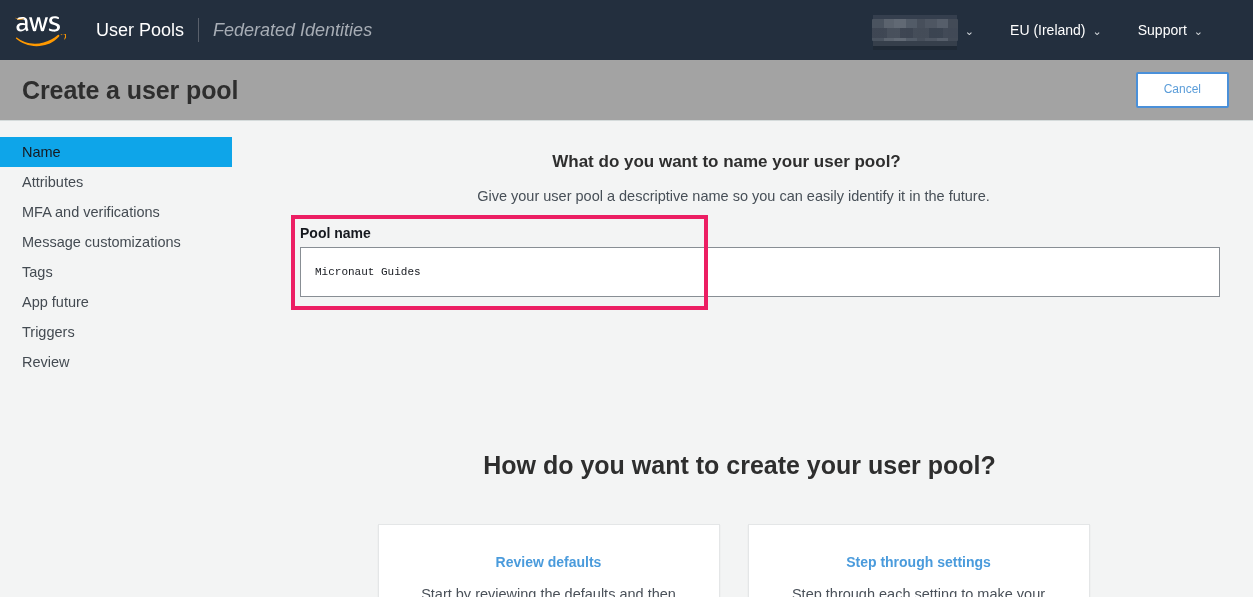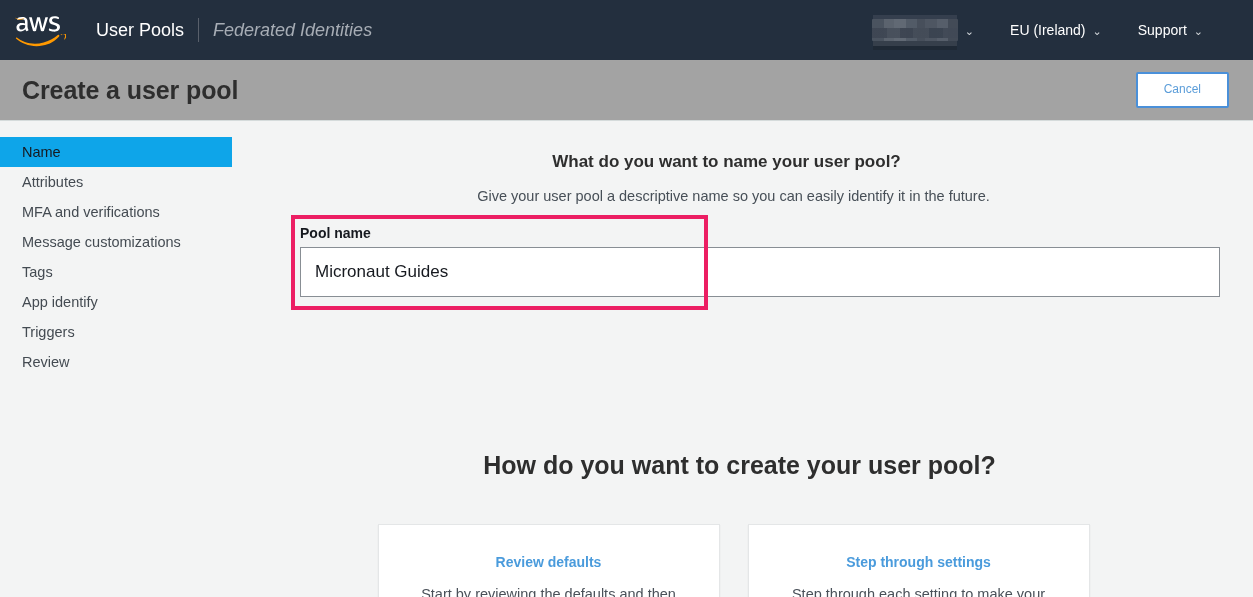--- a/index.html
+++ b/index.html
@@ -200,22 +200,22 @@
   }
   .pool-input {
     position: absolute;
     left: 68px;
     top: 22px;
     width: 920px;
     height: 50px;
     box-sizing: border-box;
     border: 1px solid #888e94;
     background: #ffffff;
-    font-size: 17px;
-    font-family: Liberation Sans, sans-serif;
+    font-size: 11px;
+    font-family: Liberation Mono, monospace;
     color: #16191f;
     padding: 0 14px;
     outline: none;
     border-radius: 0;
   }
   
   .annotation {
     position: absolute;
     left: 59px;
     top: -10px;
@@ -324,21 +324,21 @@
 </div>
 
 <div class="content">
 
   <div class="sidebar">
     <div class="side-item active">Name</div>
     <div class="side-item">Attributes</div>
     <div class="side-item">MFA and verifications</div>
     <div class="side-item">Message customizations</div>
     <div class="side-item">Tags</div>
-    <div class="side-item">App identify</div>
+    <div class="side-item">App future</div>
     <div class="side-item">Triggers</div>
     <div class="side-item">Review</div>
   </div>
 
   <div class="main">
 
     <div class="h-main">What do you want to name your user pool?</div>
     <div class="sub-main">Give your user pool a descriptive name so you can easily identify it in the future.</div>
 
     <div class="field-row">

